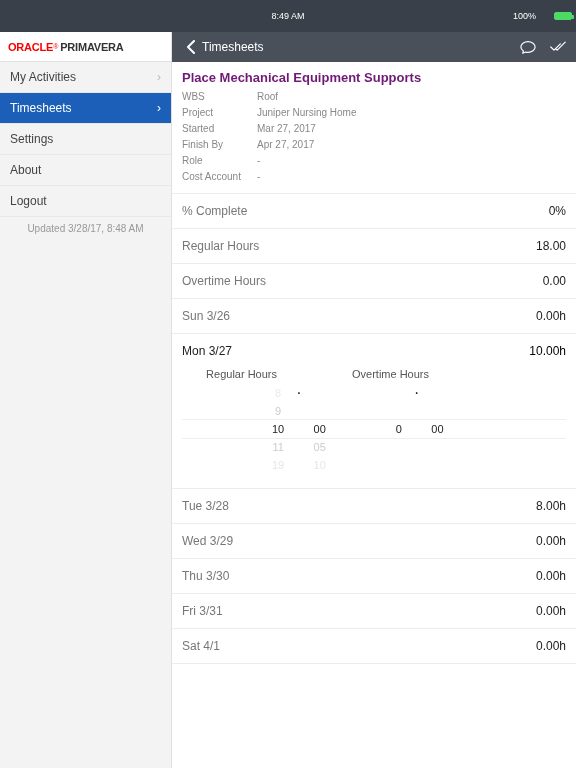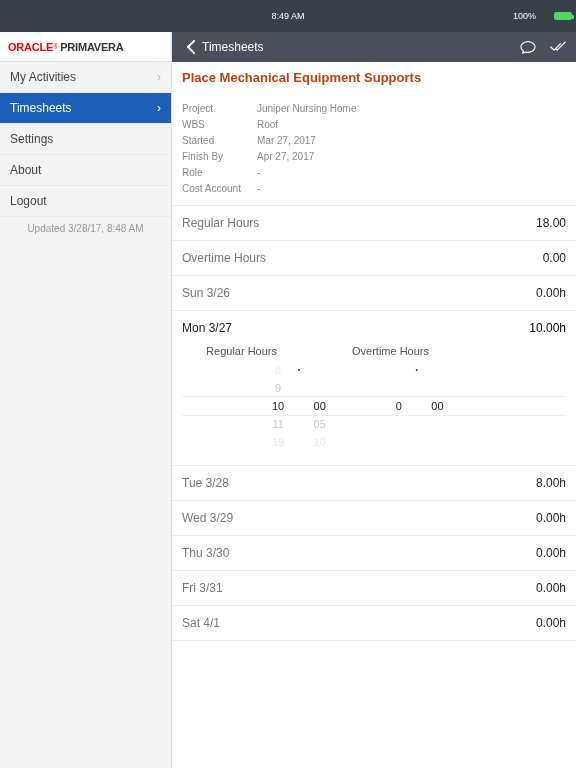--- a/index.html
+++ b/index.html
@@ -31,21 +31,21 @@
     
     .content { flex: 1; display: flex; flex-direction: column; overflow: hidden; }
     .topbar { height: 30px; background: #4a5059; color: #fff; display: flex; align-items: center; justify-content: space-between; padding: 0 10px; font-size: 12px; }
     .topbar-left { display: flex; align-items: center; gap: 4px; cursor: pointer; }
     .topbar-right { display: flex; align-items: center; gap: 14px; }
     .ico { width: 16px; height: 16px; display: inline-flex; align-items: center; justify-content: center; }
 
     .scroll { flex: 1; overflow-y: auto; }
 
     .header-block { padding: 8px 10px; border-bottom: 1px solid #ececec; }
-    .activity-title { font-size: 13px; font-weight: 600; color: #c2410c; margin-bottom: 16px; }
+    .activity-title { font-size: 13px; font-weight: 600; color: #701a75; margin-bottom: 4px; }
     .meta-row { display: flex; font-size: 10px; color: #888; line-height: 1.6; }
     .meta-label { width: 75px; }
     .meta-value { color: #888; }
 
     .row { display: flex; align-items: center; justify-content: space-between; padding: 10px 10px; border-bottom: 1px solid #ececec; font-size: 12px; }
     .row .label { color: #777; }
     .row .value { color: #222; }
 
     .expanded { border-bottom: 1px solid #ececec; }
     .exp-head { display: flex; align-items: center; justify-content: space-between; padding: 10px 10px 6px; font-size: 12px; }
@@ -127,47 +127,51 @@
               </svg>
           </span>
         </div>
       </div>
 
       <div class="scroll">
         <div class="header-block">
           <div class="activity-title">Place Mechanical Equipment Supports</div>
           <div id="meta">
               <div class="meta-row">
+                <div class="meta-label">WBS</div>
+                <div class="meta-value">Roof</div>
+              </div>
+              <div class="meta-row">
                 <div class="meta-label">Project</div>
                 <div class="meta-value">Juniper Nursing Home</div>
               </div>
               <div class="meta-row">
-                <div class="meta-label">WBS</div>
-                <div class="meta-value">Roof</div>
-              </div>
-              <div class="meta-row">
                 <div class="meta-label">Started</div>
                 <div class="meta-value">Mar 27, 2017</div>
               </div>
               <div class="meta-row">
                 <div class="meta-label">Finish By</div>
                 <div class="meta-value">Apr 27, 2017</div>
               </div>
               <div class="meta-row">
                 <div class="meta-label">Role</div>
                 <div class="meta-value">-</div>
               </div>
               <div class="meta-row">
                 <div class="meta-label">Cost Account</div>
                 <div class="meta-value">-</div>
               </div>
             </div>
         </div>
 
         <div id="summary">
+            <div class="row">
+              <span class="label">% Complete</span>
+              <span class="value">0%</span>
+            </div>
             <div class="row">
               <span class="label">Regular Hours</span>
               <span class="value">18.00</span>
             </div>
             <div class="row">
               <span class="label">Overtime Hours</span>
               <span class="value">0.00</span>
             </div>
           </div>
         <div id="days">

